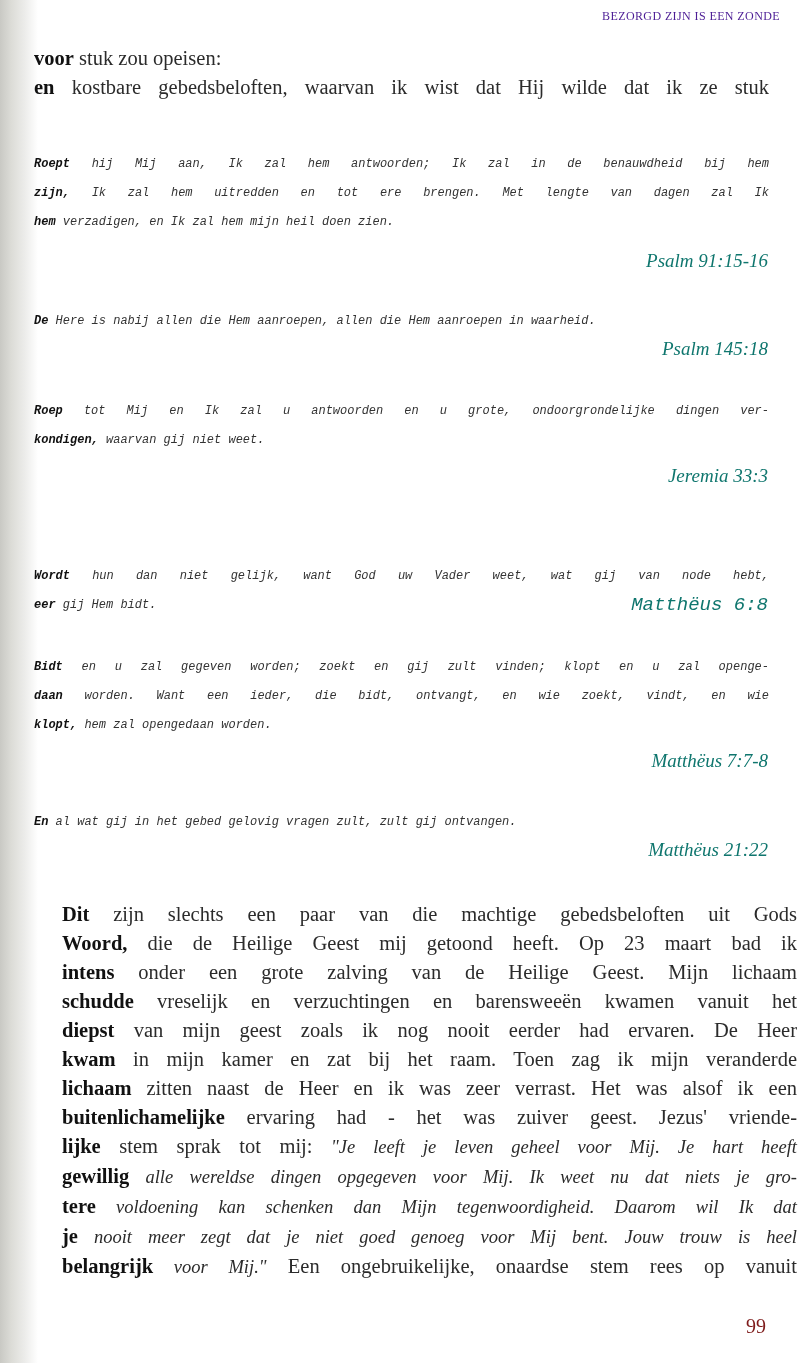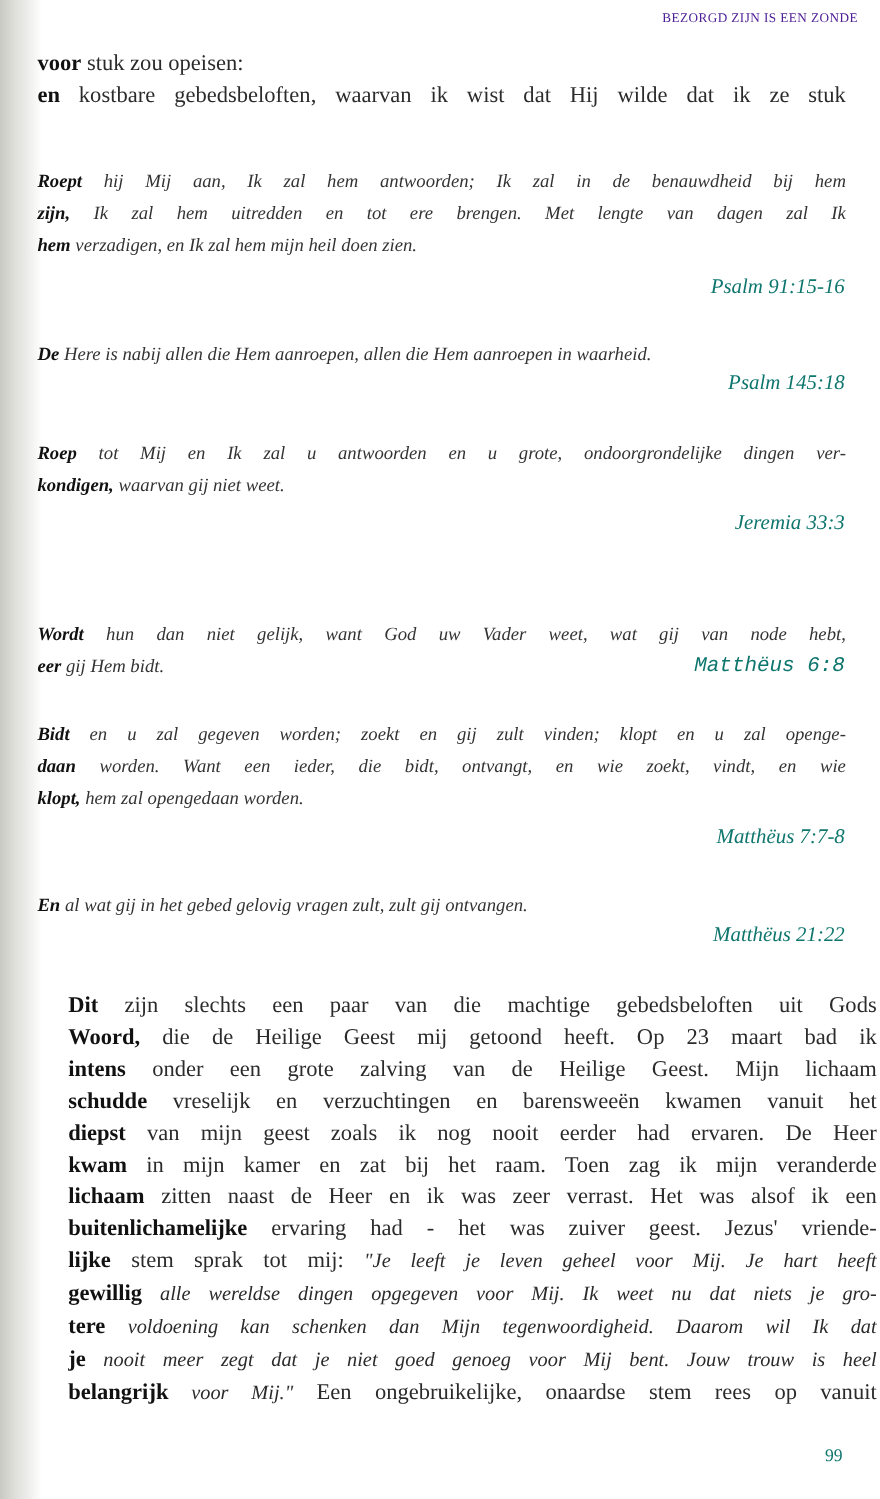--- a/index.html
+++ b/index.html
@@ -20,32 +20,32 @@
     text-transform: uppercase;
   }
   .text {
     position: absolute; left: 34px; width: 735px;
     font-size: 20.5px; line-height: 29px; color: #2b2b2b;
   }
   .line { white-space: nowrap; display: block; }
   .justify { text-align: justify; text-align-last: justify; }
   .quote {
     position: absolute; left: 34px; width: 735px;
-    font-style: italic; font-size: 17px; line-height: 29px; color: #333;
+    font-style: italic; font-size: 12px; line-height: 29px; color: #333; font-family: Liberation Mono, monospace;
   }
   .quote .first { font-weight: bold; color: #111; }
   .ref {
     position: absolute; right: 32px;
     font-style: italic; font-size: 19px; color: #0f766e; margin-left: 28px;
   }
   .it { font-style: italic; font-size: 18.5px; }
   .lead { font-weight: bold; color: #111; }
   .page-number {
     position: absolute; right: 34px; top: 1315px;
-    font-size: 16px; color: #0f766e;
+    font-size: 20px; color: #7f1d1d;
   }
 </style>
 </head>
 <body>
 
 <div class="gutter"></div>
 
 <div class="running-head">BEZORGD ZIJN IS EEN ZONDE</div>
 
 <div class="text" style="top:44px;">

